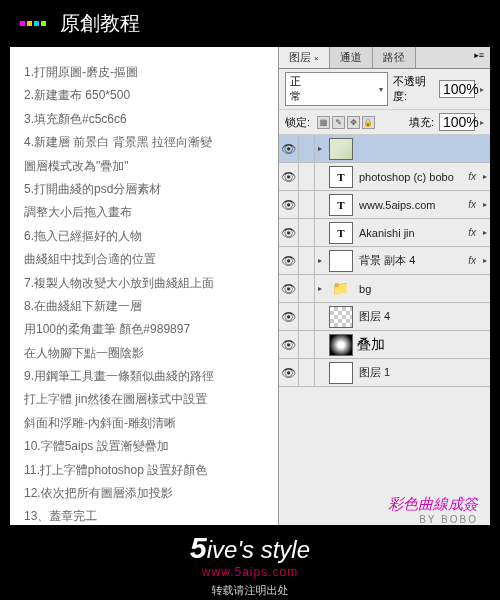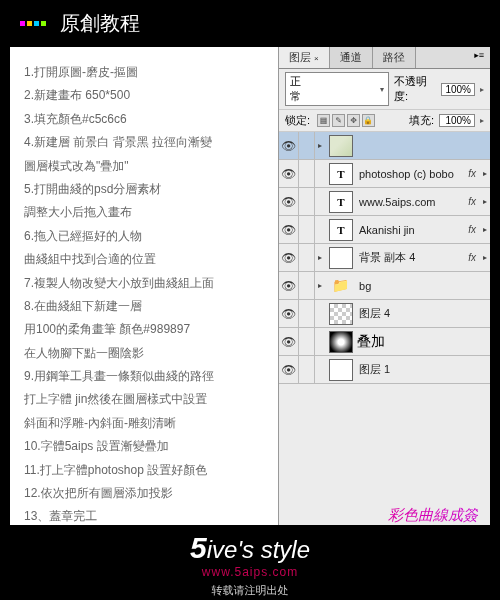--- a/index.html
+++ b/index.html
@@ -13,21 +13,21 @@
 .main{display:flex;background:#fff;margin:0 10px;height:478px}
 .left{flex:1;padding:14px 8px 14px 14px;color:#666;font-size:12px;line-height:1.95}
 .right{width:212px;background:#ececec;border-left:1px solid #999;display:flex;flex-direction:column;position:relative}
 .tabs{display:flex;background:#ddd;border-bottom:1px solid #888;font-size:11px;position:relative}
 .tab{padding:3px 10px;border-right:1px solid #999;background:#d8d8d8;color:#333;cursor:pointer}
 .tab.active{background:#ececec}
 .tabs .menu{margin-left:auto;padding:3px 6px;font-size:9px}
 .row{display:flex;align-items:center;padding:3px 6px;gap:5px;font-size:11px;border-bottom:1px solid #ccc}
 .dd{border:1px solid #888;background:#fff;padding:1px 4px;font-size:11px;display:inline-flex;align-items:center;gap:17px}
 .dd .arr{font-size:8px;color:#555}
-.pct{border:1px solid #888;background:#fff;padding:0 3px;font-size:10px;width:36px;text-align:right;display:inline-block}
+.pct{border:1px solid #888;background:#fff;padding:0 3px;font-size:14px;width:36px;text-align:right;display:inline-block}
 .tri{font-size:8px;color:#555}
 .lock-icons{display:flex;gap:2px;margin-left:2px}
 .li{width:13px;height:13px;border:1px solid #999;background:#ddd;font-size:8px;display:flex;align-items:center;justify-content:center;color:#555}
 .layers{flex:1;overflow:auto}
 .layer{display:flex;align-items:center;background:#ececec;border-bottom:1px solid #bbb;font-size:11px;height:28px}
 .layer.sel{background:#b8cde4}
 .eye{width:20px;text-align:center;font-size:12px;color:#333;border-right:1px solid #bbb;height:100%;display:flex;align-items:center;justify-content:center}
 .lk{width:16px;border-right:1px solid #bbb;height:100%}
 .thumb{width:24px;height:22px;border:1px solid #666;background:#fff;margin:0 4px;font-size:11px;display:flex;align-items:center;justify-content:center;font-weight:bold;font-family:serif}
 .thumb.checker{background:repeating-conic-gradient(#ccc 0 25%,#fff 0 50%) 0 0/8px 8px}
@@ -180,20 +180,21 @@
         <div class="layer">
           <div class="eye">👁</div>
           <div class="lk"></div>
           <span class="link"></span>
           <div class="thumb"></div>
           <span class="lname">图层 1</span>
         </div>
       </div>
     <div class="credit">
       <div class="c1">彩色曲線成簽</div>
+      <div class="c2">BY BOBO</div>
     </div>
   </div>
 </div>
 
 <div class="footer">
   <div class="f-logo"><span class="f-5">5</span><span>ive's style</span></div>
   <div class="f-url">www.5aips.com</div>
   <div class="f-note">转载请注明出处</div>
 </div>
 

